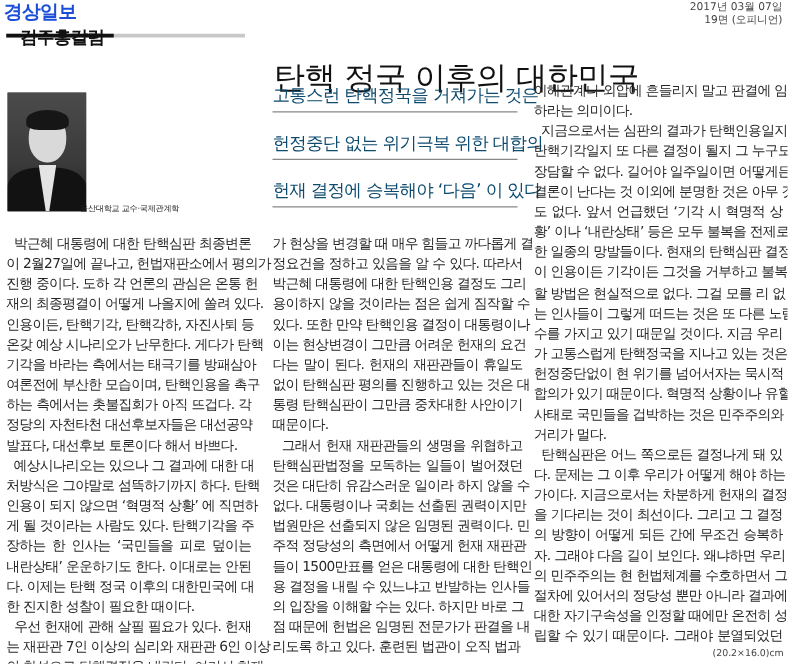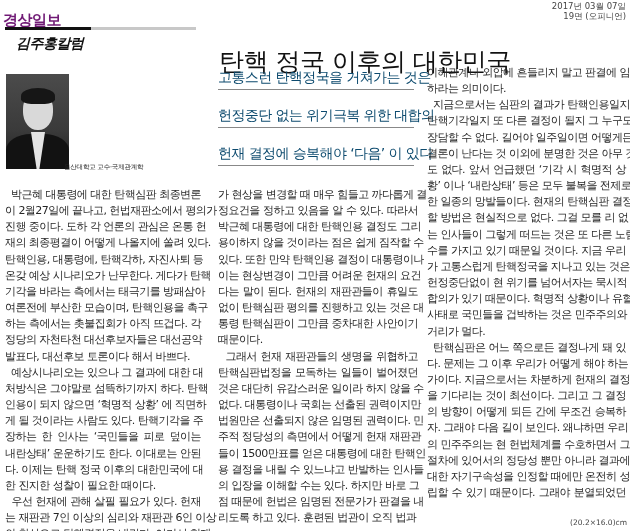--- a/index.html
+++ b/index.html
@@ -3,34 +3,34 @@
 <meta charset="utf-8">
 <style>
   html, body { margin: 0; padding: 0; background: #ffffff; }
   body {
     width: 630px; height: 531px; position: relative; overflow: hidden;
     font-family: "DejaVu Sans", sans-serif; color: #222;
   }
   .masthead {
     position: absolute; left: 3px; top: 0px;
     font-family: "DejaVu Sans", sans-serif; font-weight: bold;
-    font-size: 15px; letter-spacing: -0.5px; color: #701a75; margin-top: 11px;
+    font-size: 15px; letter-spacing: -0.5px; color: #1d4ed8;
   }
   .dateline {
     position: absolute; right: 4px; top: 1px; text-align: right;
     font-size: 8.5px; line-height: 10px; color: #444;
   }
   .rule-bar {
     position: absolute; left: 5px; top: 27px; width: 191px; height: 3px;
     background: #c8c8c8;
   }
   .rule-bar .dark { position: absolute; left: 0; top: 0; width: 86px; height: 3px; background: #111; }
   .column-name {
-    position: absolute; left: 16px; top: 35px;
-    font-weight: bold; font-size: 14px; letter-spacing: -0.5px; color: #111; font-style: italic;
+    position: absolute; left: 16px; top: 21px;
+    font-weight: bold; font-size: 14px; letter-spacing: -0.5px; color: #111;
   }
   .headline {
     position: absolute; left: 219px; top: 28px;
     font-family: "DejaVu Sans", sans-serif; font-size: 25px; letter-spacing: -0.5px;
     color: #111; font-weight: normal;
   }
   .photo {
     position: absolute; left: 6px; top: 74px; width: 63px; height: 95px;
     background: #2a2a2a; overflow: hidden;
   }
@@ -108,21 +108,21 @@
   <div class="subhead">고통스런 탄핵정국을 거쳐가는 것은</div>
   <div class="subhead">헌정중단 없는 위기극복 위한 대합의</div>
   <div class="subhead">헌재 결정에 승복해야 ‘다음’ 이 있다</div>
 </div>
 
 <div class="col col-1">
     <span class="line">&nbsp;&nbsp;박근혜 대통령에 대한 탄핵심판 최종변론</span>
     <span class="line">이 2월27일에 끝나고, 헌법재판소에서 평의가</span>
     <span class="line">진행 중이다. 도하 각 언론의 관심은 온통 헌</span>
     <span class="line">재의 최종평결이 어떻게 나올지에 쏠려 있다.</span>
-    <span class="line">탄핵인용, 대통령에, 탄핵각하, 자진사퇴 등</span>
+    <span class="line">인용이든, 탄핵기각, 탄핵각하, 자진사퇴 등</span>
     <span class="line">온갖 예상 시나리오가 난무한다. 게다가 탄핵</span>
     <span class="line">기각을 바라는 측에서는 태극기를 방패삼아</span>
     <span class="line">여론전에 부산한 모습이며, 탄핵인용을 촉구</span>
     <span class="line">하는 측에서는 촛불집회가 아직 뜨겁다. 각</span>
     <span class="line">정당의 자천타천 대선후보자들은 대선공약</span>
     <span class="line last">발표다, 대선후보 토론이다 해서 바쁘다.</span>
     <span class="line">&nbsp;&nbsp;예상시나리오는 있으나 그 결과에 대한 대</span>
     <span class="line">처방식은 그야말로 섬뜩하기까지 하다. 탄핵</span>
     <span class="line">인용이 되지 않으면 ‘혁명적 상황’ 에 직면하</span>
     <span class="line">게 될 것이라는 사람도 있다. 탄핵기각을 주</span>
@@ -160,20 +160,21 @@
 <div class="col col-3">
     <span class="line">이해관계나 외압에 흔들리지 말고 판결에 임</span>
     <span class="line last">하라는 의미이다.</span>
     <span class="line">&nbsp;&nbsp;지금으로서는 심판의 결과가 탄핵인용일지</span>
     <span class="line">탄핵기각일지 또 다른 결정이 될지 그 누구도</span>
     <span class="line">장담할 수 없다. 길어야 일주일이면 어떻게든</span>
     <span class="line">결론이 난다는 것 이외에 분명한 것은 아무 것</span>
     <span class="line">도 없다. 앞서 언급했던 ‘기각 시 혁명적 상</span>
     <span class="line">황’ 이나 ‘내란상태’ 등은 모두 불복을 전제로</span>
     <span class="line">한 일종의 망발들이다. 현재의 탄핵심판 결정</span>
+    <span class="line">이 인용이든 기각이든 그것을 거부하고 불복</span>
     <span class="line">할 방법은 현실적으로 없다. 그걸 모를 리 없</span>
     <span class="line">는 인사들이 그렇게 떠드는 것은 또 다른 노림</span>
     <span class="line">수를 가지고 있기 때문일 것이다. 지금 우리</span>
     <span class="line">가 고통스럽게 탄핵정국을 지나고 있는 것은</span>
     <span class="line">헌정중단없이 현 위기를 넘어서자는 묵시적</span>
     <span class="line">합의가 있기 때문이다. 혁명적 상황이나 유혈</span>
     <span class="line">사태로 국민들을 겁박하는 것은 민주주의와</span>
     <span class="line last">거리가 멀다.</span>
     <span class="line">&nbsp;&nbsp;탄핵심판은 어느 쪽으로든 결정나게 돼 있</span>
     <span class="line">다. 문제는 그 이후 우리가 어떻게 해야 하는</span>

